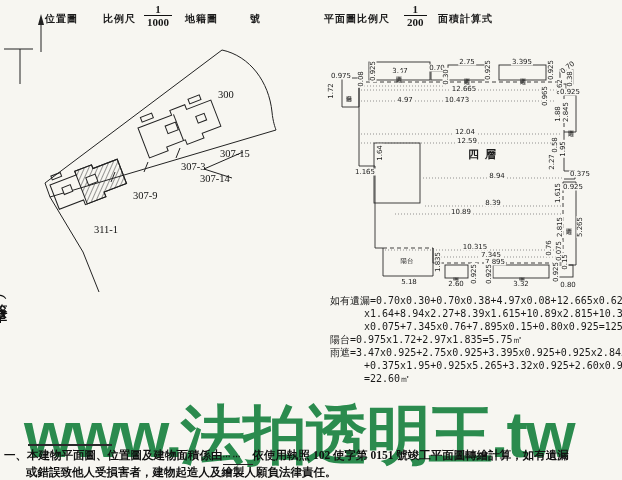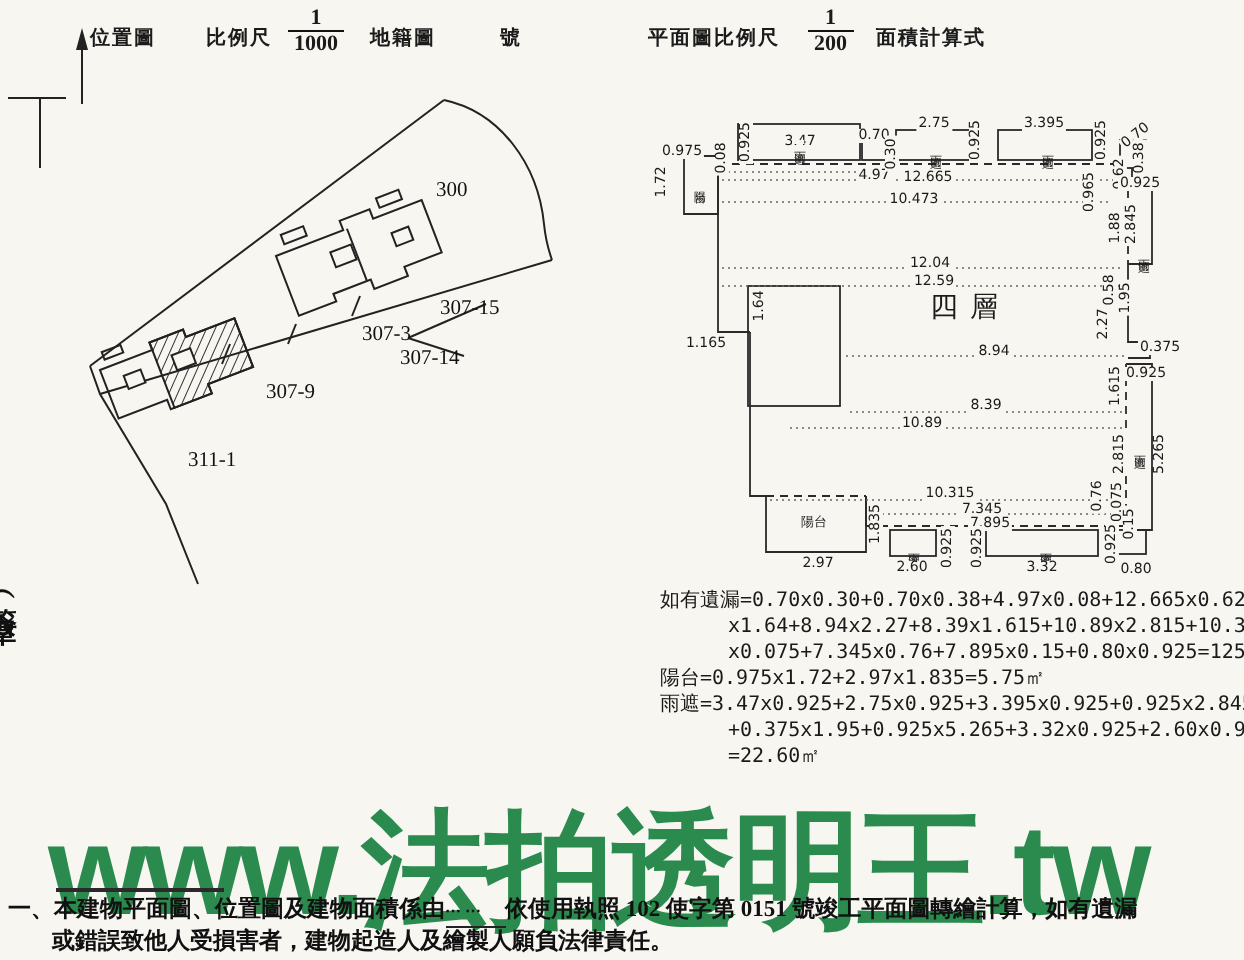--- a/index.html
+++ b/index.html
@@ -12,21 +12,21 @@
   .frac .num{display:block;}
   
   #site-map{position:absolute;left:0;top:0;}
   #floor-plan{position:absolute;left:325px;top:55px;}
   #plan-labels{position:absolute;left:325px;top:55px;width:297px;height:252px;}
   .pl-lab{position:absolute;transform:translate(-50%,-50%);font:7px "DejaVu Sans",sans-serif;
           color:#1b1b1b;white-space:nowrap;line-height:1;background:#f7f6f1;padding:0 1px;}
   .k-v{transform:translate(-50%,-50%) rotate(-90deg);}
   .k-d{transform:translate(-50%,-50%) rotate(-38deg);}
   .k-c{writing-mode:vertical-rl;text-orientation:upright;font-size:6px;padding:1px 0;}
-  .k-big{font-size:14px;font-weight:400;letter-spacing:6px;background:transparent;}
+  .k-big{font-size:11px;font-weight:700;letter-spacing:6px;background:transparent;}
   .k-hc{font-size:6.5px;}
   
   #calc-block{position:absolute;left:330px;top:294px;width:292px;font:10px "DejaVu Sans Mono",monospace;
               color:#1a1a1a;white-space:nowrap;}
   .calc-line{height:13px;line-height:13px;}
   .calc-line.ind{padding-left:34px;}
   
   .watermark{position:absolute;left:24px;top:392px;font:800 64px "Liberation Sans",sans-serif;
              letter-spacing:-2px;white-space:nowrap;opacity:.9;z-index:5;}
   
@@ -148,21 +148,21 @@
   </svg>
 
   <div id="plan-labels">
       <span class="pl-lab k-h" style="left: 16px; top: 21px;">0.975</span>
       <span class="pl-lab k-v" style="left: 6px; top: 36px;">1.72</span>
       <span class="pl-lab k-c" style="left: 24px; top: 36px;">陽台</span>
       <span class="pl-lab k-v" style="left: 36px; top: 24px;">0.08</span>
       <span class="pl-lab k-v" style="left: 48px; top: 16px;">0.925</span>
       <span class="pl-lab k-h" style="left: 75px; top: 16px;">3.47</span>
       <span class="pl-lab k-c" style="left: 74px; top: 16px;">雨遮</span>
-      <span class="pl-lab k-h" style="left: 80px; top: 33px; margin-left: 32px;">4.97</span>
+      <span class="pl-lab k-h" style="left: 80px; top: 45px;">4.97</span>
       <span class="pl-lab k-h" style="left: 112px; top: 13px;">0.70</span>
       <span class="pl-lab k-v" style="left: 121px; top: 22px;">0.30</span>
       <span class="pl-lab k-h" style="left: 142px; top: 7px;">2.75</span>
       <span class="pl-lab k-c" style="left: 142px; top: 18px;">雨遮</span>
       <span class="pl-lab k-v" style="left: 163px; top: 15px;">0.925</span>
       <span class="pl-lab k-h" style="left: 197px; top: 7px;">3.395</span>
       <span class="pl-lab k-c" style="left: 198px; top: 18px;">雨遮</span>
       <span class="pl-lab k-v" style="left: 226px; top: 15px;">0.925</span>
       <span class="pl-lab k-d" style="left: 243px; top: 13px;">0.70</span>
       <span class="pl-lab k-v" style="left: 245px; top: 24px;">0.38</span>
@@ -176,37 +176,37 @@
       <span class="pl-lab k-c" style="left: 246px; top: 70px;">雨遮</span>
       <span class="pl-lab k-h" style="left: 140px; top: 77px;">12.04</span>
       <span class="pl-lab k-h" style="left: 142px; top: 86px;">12.59</span>
       <span class="pl-lab k-v" style="left: 230px; top: 90px;">0.58</span>
       <span class="pl-lab k-v" style="left: 238px; top: 94px;">1.95</span>
       <span class="pl-lab k-big" style="left: 160px; top: 99px;">四層</span>
       <span class="pl-lab k-v" style="left: 227px; top: 107px;">2.27</span>
       <span class="pl-lab k-h" style="left: 255px; top: 119px;">0.375</span>
       <span class="pl-lab k-h" style="left: 248px; top: 132px;">0.925</span>
       <span class="pl-lab k-v" style="left: 55px; top: 98px;">1.64</span>
-      <span class="pl-lab k-h" style="left: 28px; top: 117px;">1.165</span>
+      <span class="pl-lab k-h" style="left: 40px; top: 117px;">1.165</span>
       <span class="pl-lab k-h" style="left: 172px; top: 121px;">8.94</span>
       <span class="pl-lab k-v" style="left: 233px; top: 138px;">1.615</span>
       <span class="pl-lab k-h" style="left: 168px; top: 148px;">8.39</span>
       <span class="pl-lab k-h" style="left: 136px; top: 157px;">10.89</span>
       <span class="pl-lab k-v" style="left: 235px; top: 172px;">2.815</span>
       <span class="pl-lab k-c" style="left: 244px; top: 168px;">雨遮</span>
       <span class="pl-lab k-v" style="left: 255px; top: 172px;">5.265</span>
       <span class="pl-lab k-h" style="left: 150px; top: 192px;">10.315</span>
       <span class="pl-lab k-v" style="left: 224px; top: 193px;">0.76</span>
       <span class="pl-lab k-v" style="left: 234px; top: 196px;">0.075</span>
       <span class="pl-lab k-h" style="left: 166px; top: 200px;">7.345</span>
       <span class="pl-lab k-h" style="left: 170px; top: 207px;">7.895</span>
       <span class="pl-lab k-v" style="left: 240px; top: 207px;">0.15</span>
       <span class="pl-lab k-hc" style="left: 82px; top: 206px;">陽台</span>
       <span class="pl-lab k-v" style="left: 113px; top: 207px;">1.835</span>
-      <span class="pl-lab k-h" style="left: 84px; top: 227px;">2.97</span>
+      <span class="pl-lab k-h" style="left: 84px; top: 227px;">5.18</span>
       <span class="pl-lab k-c" style="left: 131px; top: 217px;">雨遮</span>
       <span class="pl-lab k-h" style="left: 131px; top: 229px;">2.60</span>
       <span class="pl-lab k-v" style="left: 149px; top: 219px;">0.925</span>
       <span class="pl-lab k-v" style="left: 164px; top: 219px;">0.925</span>
       <span class="pl-lab k-c" style="left: 197px; top: 217px;">雨遮</span>
       <span class="pl-lab k-h" style="left: 196px; top: 229px;">3.32</span>
       <span class="pl-lab k-v" style="left: 231px; top: 217px;">0.925</span>
       <span class="pl-lab k-h" style="left: 243px; top: 230px;">0.80</span>
     </div>
 

